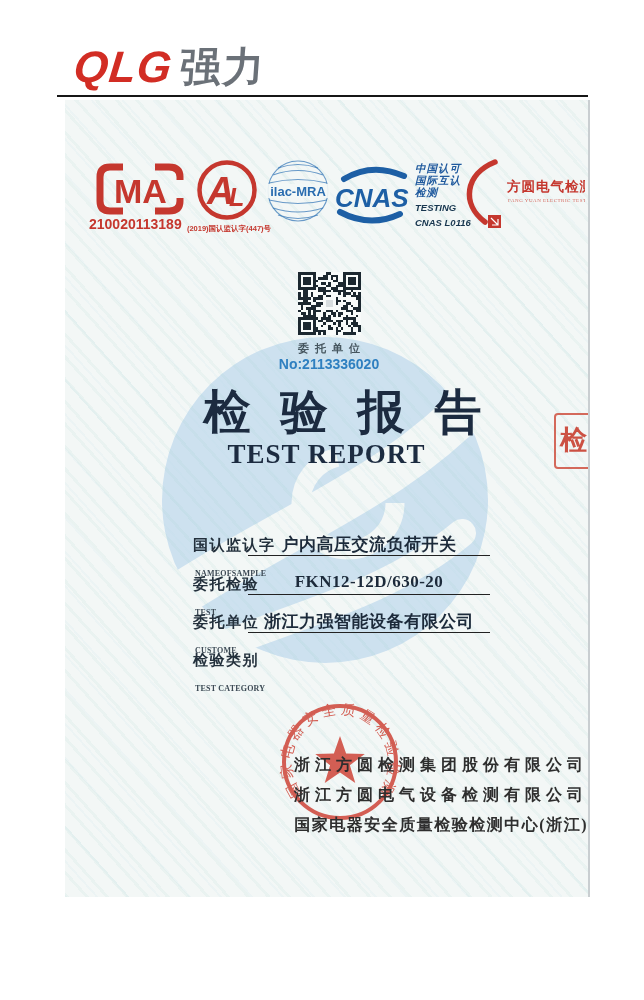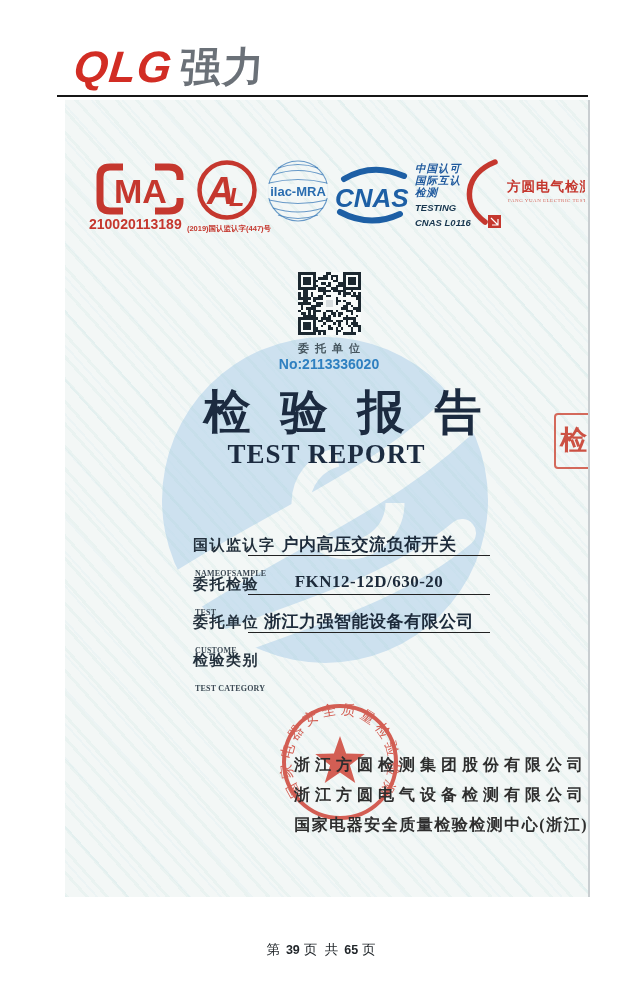--- a/index.html
+++ b/index.html
@@ -398,17 +398,14 @@
 
       <div class="company l1">浙江方圆检测集团股份有限公司</div>
       <div class="company l2">浙江方圆电气设备检测有限公司</div>
       <div class="company l3">国家电器安全质量检验检测中心(浙江)</div>
 
       <div class="edge-stamp">检验</div>
 
     </div>
   </div>
 
-  <div class="footer">
-    <span>第</span><b>39</b><span>页 共</span><b>65</b><span>页</span>
-  </div>
 
 </div>
 
 </body></html>

